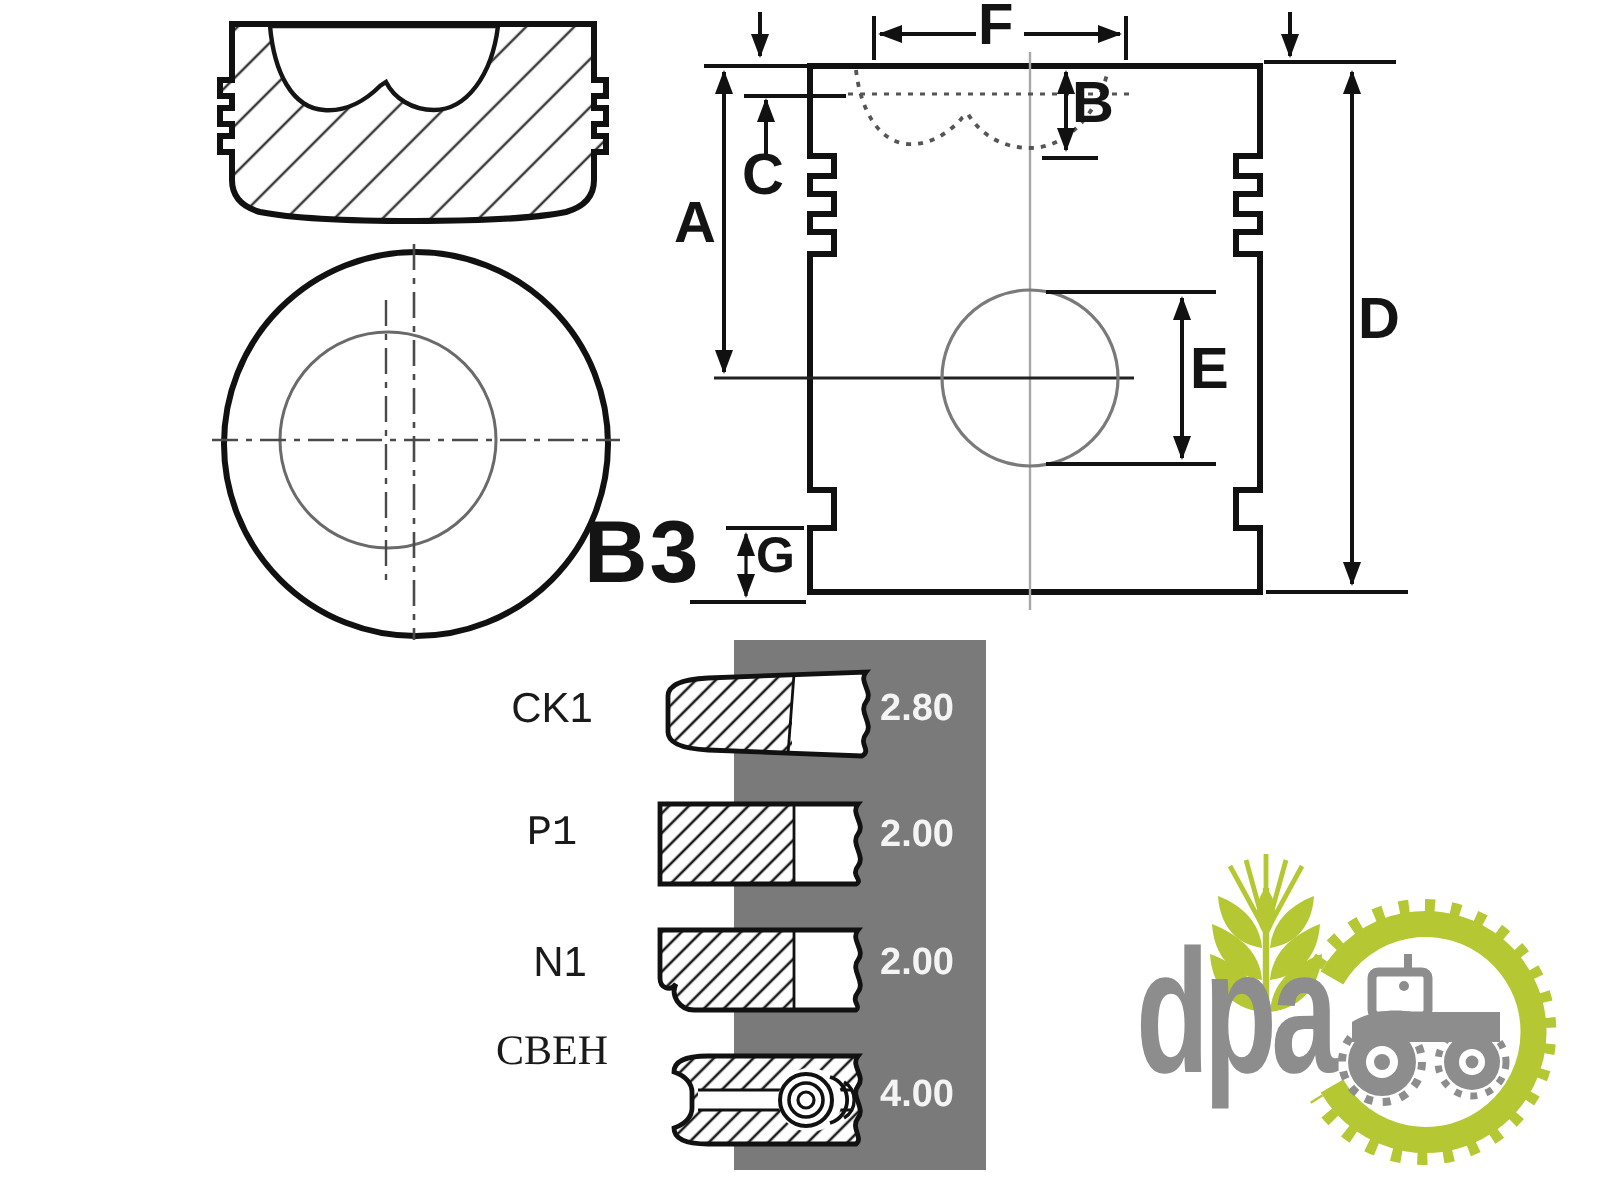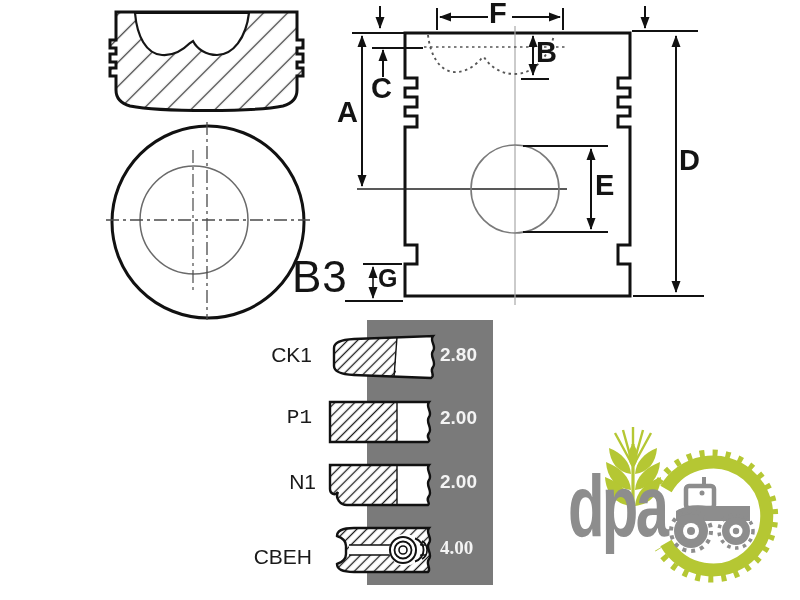--- a/index.html
+++ b/index.html
@@ -2,22 +2,22 @@
 <html><head>
 <meta charset="utf-8">
 <style>
   html,body{margin:0;padding:0;background:#fff;}
   #stage{position:relative;width:800px;height:600px;background:#fff;overflow:hidden;
          font-family:"Liberation Sans",sans-serif;}
   #stage svg{position:absolute;left:0;top:0;}
   .txt{position:absolute;color:#141414;line-height:1;white-space:nowrap;}
   .dim{font-size:29px;font-weight:600;}
   .dim-g{font-size:25px;font-weight:600;}
-  .part{font-size:44px;font-weight:400;letter-spacing:1px;}
-  .ringlabel{font-size:21px;font-weight:400;width:72px;text-align:right;color:#1a1a1a;}
+  .part{font-size:44px;font-weight:700;letter-spacing:1px;}
+  .ringlabel{font-size:21px;font-weight:400;width:72px;text-align:center;color:#1a1a1a;}
   .ringvalue{font-size:19px;font-weight:700;width:48px;text-align:left;color:#f4f4f4;}
   .logotext{font-size:88px;font-weight:700;color:#8d8d8d;letter-spacing:-4px;
             transform:scaleX(0.68);transform-origin:0 0;}
 </style>
 </head>
 <body>
 
 <div id="stage">
 
 <svg width="800" height="600" viewBox="0 0 800 600">
@@ -182,17 +182,17 @@
   <div class="txt dim" style="left:595px;top:171px;">E</div>
   <div class="txt dim" style="left:489px;top:-1px;">F</div>
   <div class="txt dim-g" style="left:378px;top:266px;">G</div>
 
   <div class="txt ringlabel" style="left:240px;top:344px;">CK1</div>
   <div class="txt ringvalue" style="left:440px;top:345px;">2.80</div>
   <div class="txt ringlabel" style="left:240px;top:407px;font-family:Liberation Mono, monospace;">P1</div>
   <div class="txt ringvalue" style="left:440px;top:408px;">2.00</div>
   <div class="txt ringlabel" style="left:244px;top:471px;">N1</div>
   <div class="txt ringvalue" style="left:440px;top:472px;">2.00</div>
-  <div class="txt ringlabel" style="left:240px;top:546px;">CBEH</div>
-  <div class="txt ringvalue" style="left:440px;top:538px;font-family:Liberation Serif, serif;">4.00</div>
+  <div class="txt ringlabel" style="left:240px;top:515px;font-family:Liberation Serif, serif;">CBEH</div>
+  <div class="txt ringvalue" style="left:440px;top:538px;">4.00</div>
 
   <div class="txt logotext" style="left:568px;top:462px;">dpa</div>
 </div>
 
 </body></html>

